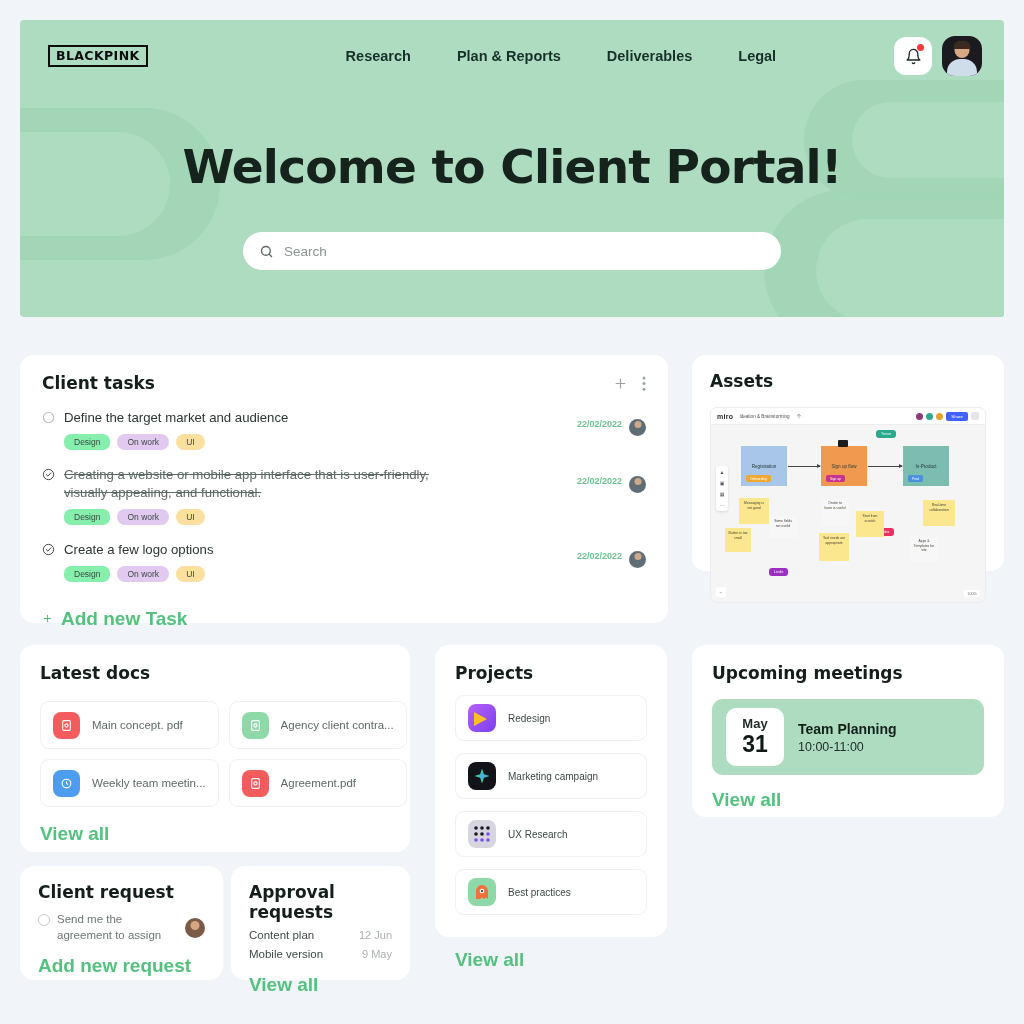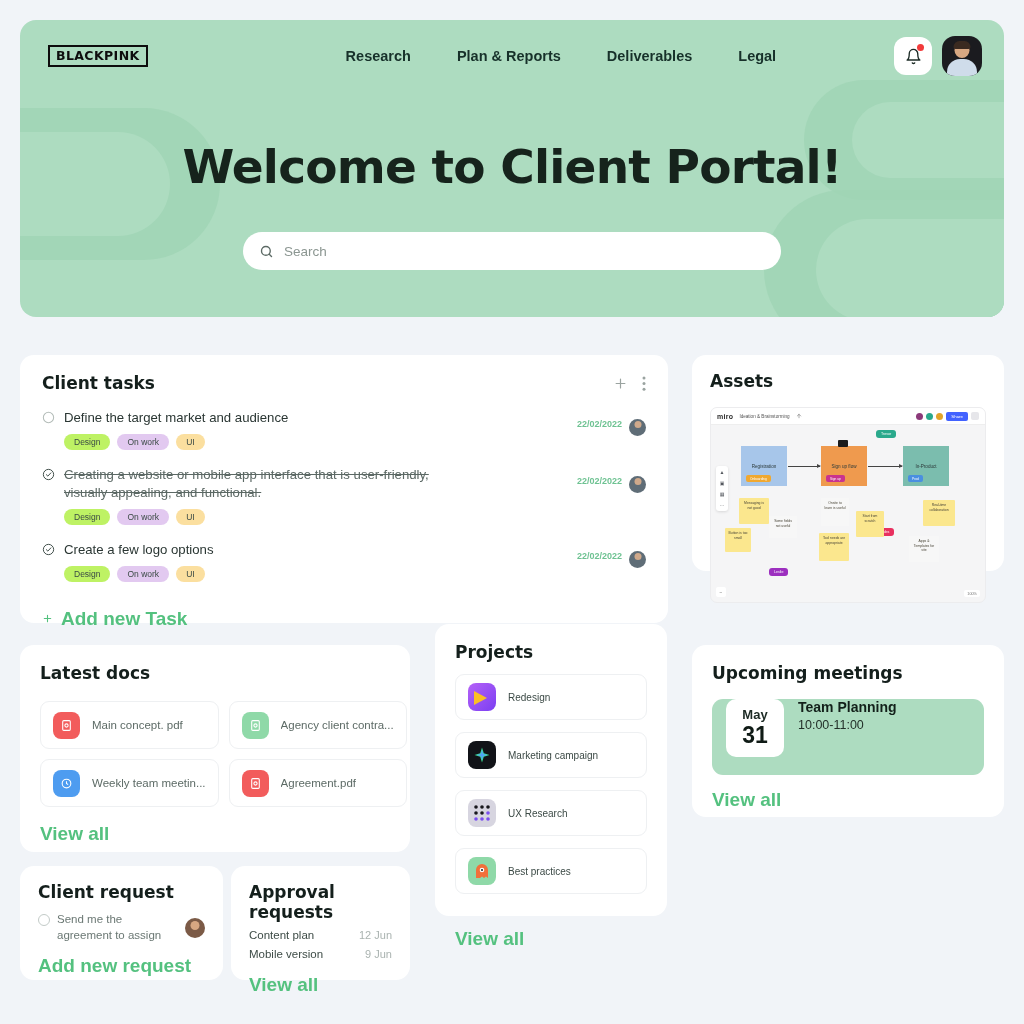--- a/index.html
+++ b/index.html
@@ -10,21 +10,21 @@
     color: #1d2b2b;
     overflow: hidden;
   }
   .page { position: relative; width: 1024px; height: 1024px; }
 
   
   .hero {
     position: absolute; left: 20px; top: 20px;
     width: 984px; height: 297px;
     background: #addcc0;
-    border-radius: 16px;
+    border-radius: 4px;
     overflow: hidden;
   }
   .deco { position: absolute; background: #a0d5b5; opacity: .85; }
   .deco-left {
     left: -140px; top: 88px; width: 340px; height: 152px;
     border-radius: 0 80px 80px 0;
   }
   .deco-left-inner {
     position: absolute; left: -140px; top: 112px; width: 290px; height: 104px;
     background: #addcc0; border-radius: 0 56px 56px 0;
@@ -95,21 +95,21 @@
   .tasks-head { display: flex; align-items: center; }
   .tasks-actions { margin-left: auto; display: flex; align-items: center; gap: 14px; color: #9aa3a0; }
   .ico-btn { cursor: pointer; display:flex; align-items:center; justify-content:center; }
   .task { display: flex; margin-top: 16px; }
   .task-check { width: 14px; height: 14px; margin: 2px 8px 0 0; flex: none; }
   .task-main { flex: 1; padding-right: 10px; }
   .task-text { font-size: 13.2px; color: #2a3633; line-height: 1.42; max-width: 400px; }
   .task.done .task-text.strike { text-decoration: line-through; color: #5b6864; }
   .tags { display: flex; gap: 7px; margin-top: 6px; }
   .tag { font-size: 8.5px; padding: 3px 10px; border-radius: 9px; color: #3b4a45; }
-  .t-design { background: #bef264; }
+  .t-design { background: #86efac; border-radius: 7px; }
   .t-onwork { background: #e2c9f0; }
   .t-ui { background: #fbdf9f; }
   .task-right { display: flex; align-items: flex-start; gap: 7px; margin-top: 10px; }
   .task-date { font-size: 9px; color: #6ec292; font-weight: 700; }
   .mini-av { width: 17px; height: 17px; border-radius: 50%; background: #5f6d77; overflow: hidden; position: relative; flex: none; }
   .mini-av::after { content:""; position:absolute; left:50%; top:2px; transform:translateX(-50%); width:7px;height:7px;border-radius:50%;background:#cfa98b; }
   .add-task { margin-top: 26px; display: flex; align-items: center; gap: 8px; }
 
   
   #assets { left: 692px; top: 355px; width: 312px; height: 216px; padding: 16px 18px; }
@@ -136,31 +136,31 @@
   #docs { left: 20px; top: 645px; width: 390px; height: 207px; padding: 18px 20px; }
   .doc-grid { display: grid; grid-template-columns: 1fr 1fr; gap: 10px; margin-top: 18px; }
   .doc {
     height: 48px; border: 1px solid #eef0f2; border-radius: 9px;
     display: flex; align-items: center; gap: 12px; padding: 0 12px; cursor: pointer;
   }
   .doc-ico { width: 27px; height: 27px; border-radius: 8px; flex: none; display:flex;align-items:center;justify-content:center; }
   .doc-name { font-size: 11.5px; color: #5d6b66; white-space: nowrap; overflow: hidden; }
 
   
-  #projects { left: 435px; top: 624px; width: 232px; height: 292px; padding: 18px 20px; }
+  #projects { left: 435px; top: 645px; width: 232px; height: 292px; padding: 18px 20px; }
   .proj {
     height: 46px; border: 1px solid #eef0f2; border-radius: 9px;
     display: flex; align-items: center; gap: 12px; padding: 0 12px; margin-top: 12px; cursor: pointer;
   }
   .proj-ico { width: 28px; height: 28px; border-radius: 8px; flex: none; position: relative; overflow: hidden; }
   .proj-name { font-size: 10px; color: #3c4a46; }
 
   
   #meetings { left: 692px; top: 645px; width: 312px; height: 172px; padding: 18px 20px; }
-  .meet-card { margin-top: 16px; background: #addcc0; border-radius: 11px; height: 76px; display: flex; padding: 0 14px; gap: 14px; }
+  .meet-card { margin-top: 16px; background: #addcc0; border-radius: 11px; height: 76px; display: flex; align-items: center; padding: 0 14px; gap: 14px; }
   .meet-date { width: 58px; height: 58px; background: #fff; border-radius: 10px; display:flex;flex-direction:column;align-items:center;justify-content:center; }
   .meet-month { font-size: 13px; font-weight: 700; color: #1c2a24; line-height:1.1; }
   .meet-day { font-size: 23px; font-weight: 700; color: #101b16; line-height:1.1; }
   .meet-name { font-size: 14px; font-weight: 700; color: #13201a; }
   .meet-time { font-size: 12.5px; color: #233029; margin-top: 3px; }
 
   
   #clientreq { left: 20px; top: 866px; width: 203px; height: 114px; padding: 16px 18px; }
   .req-row { display: flex; align-items: flex-start; gap: 7px; margin-top: 10px; }
   .req-circle { width: 12px; height: 12px; border-radius: 50%; border: 1.4px solid #c3cbc8; margin-top: 2px; flex:none; }
@@ -499,18 +499,18 @@
   </div>
 
   <div class="card" id="approvals">
     <div class="card-title">Approval requests</div>
     <div class="ap-row">
       <span class="ap-name">Content plan</span>
       <span class="ap-date">12 Jun</span>
     </div>
     <div class="ap-row">
       <span class="ap-name">Mobile version</span>
-      <span class="ap-date">9 Jun</span>
+      <span class="ap-date">9 May</span>
     </div>
     <div class="link-green" style="margin-top:14px">View all</div>
   </div>
 
 </div>
 
 </body></html>

